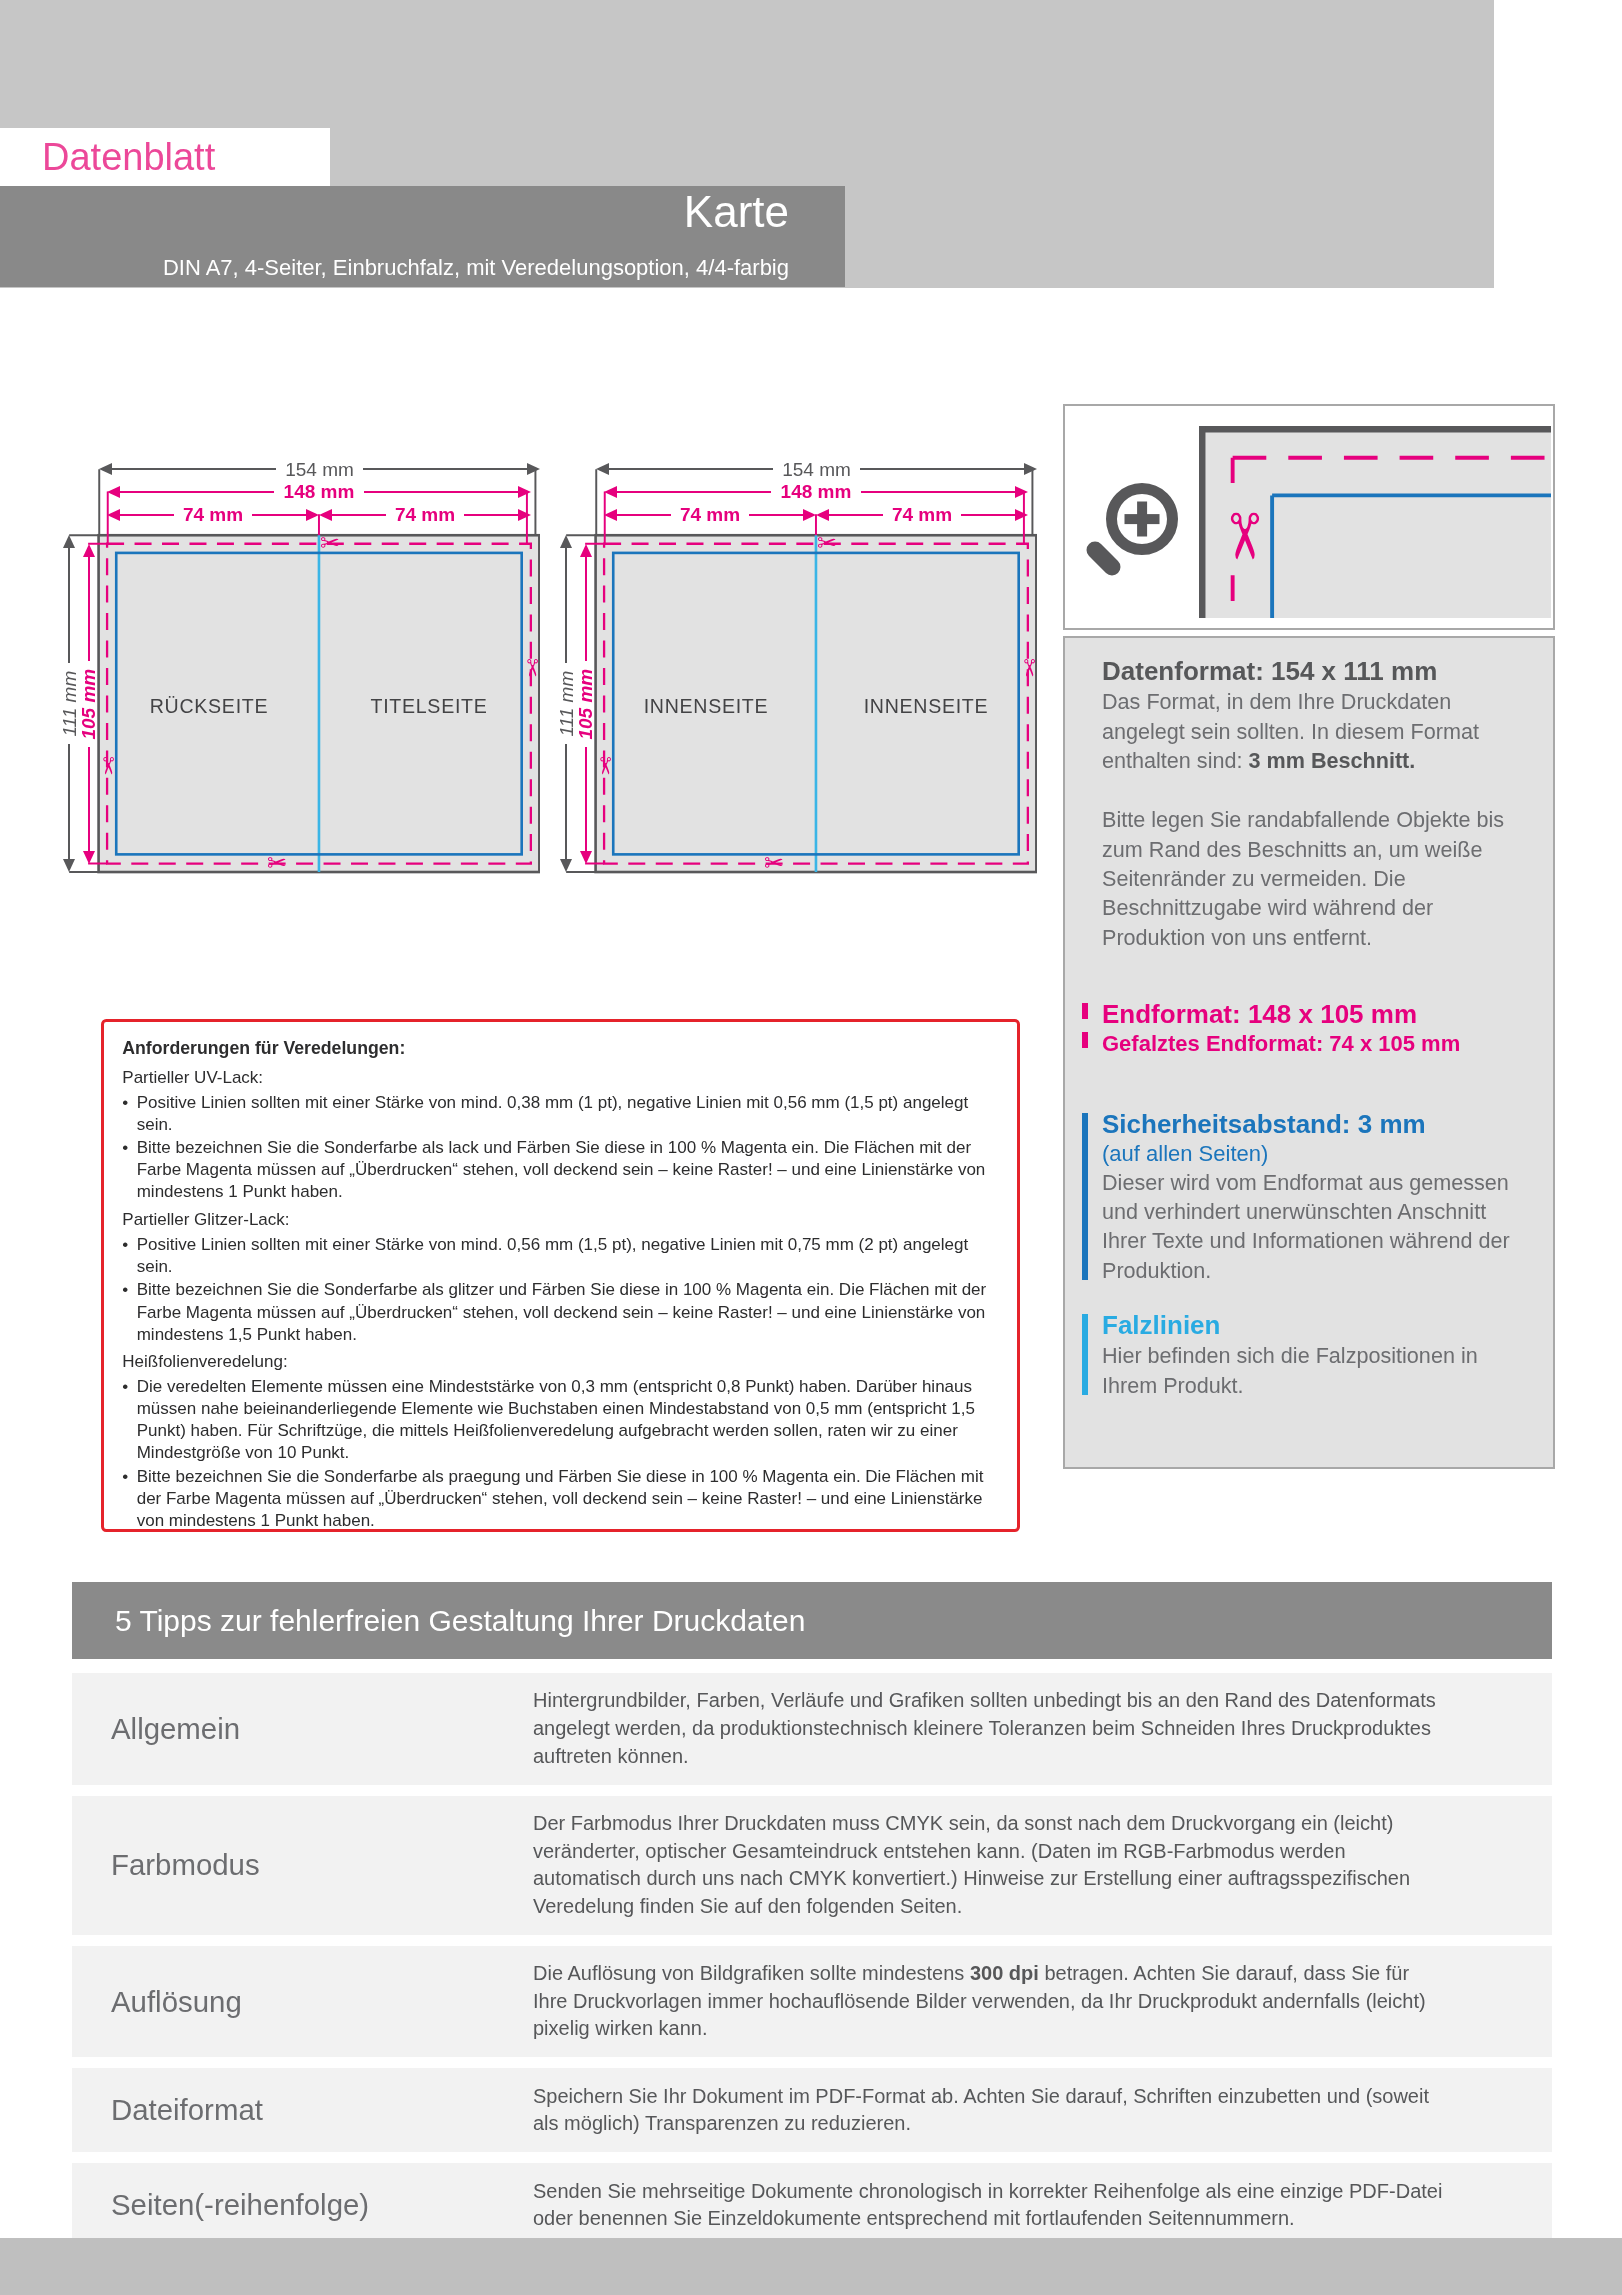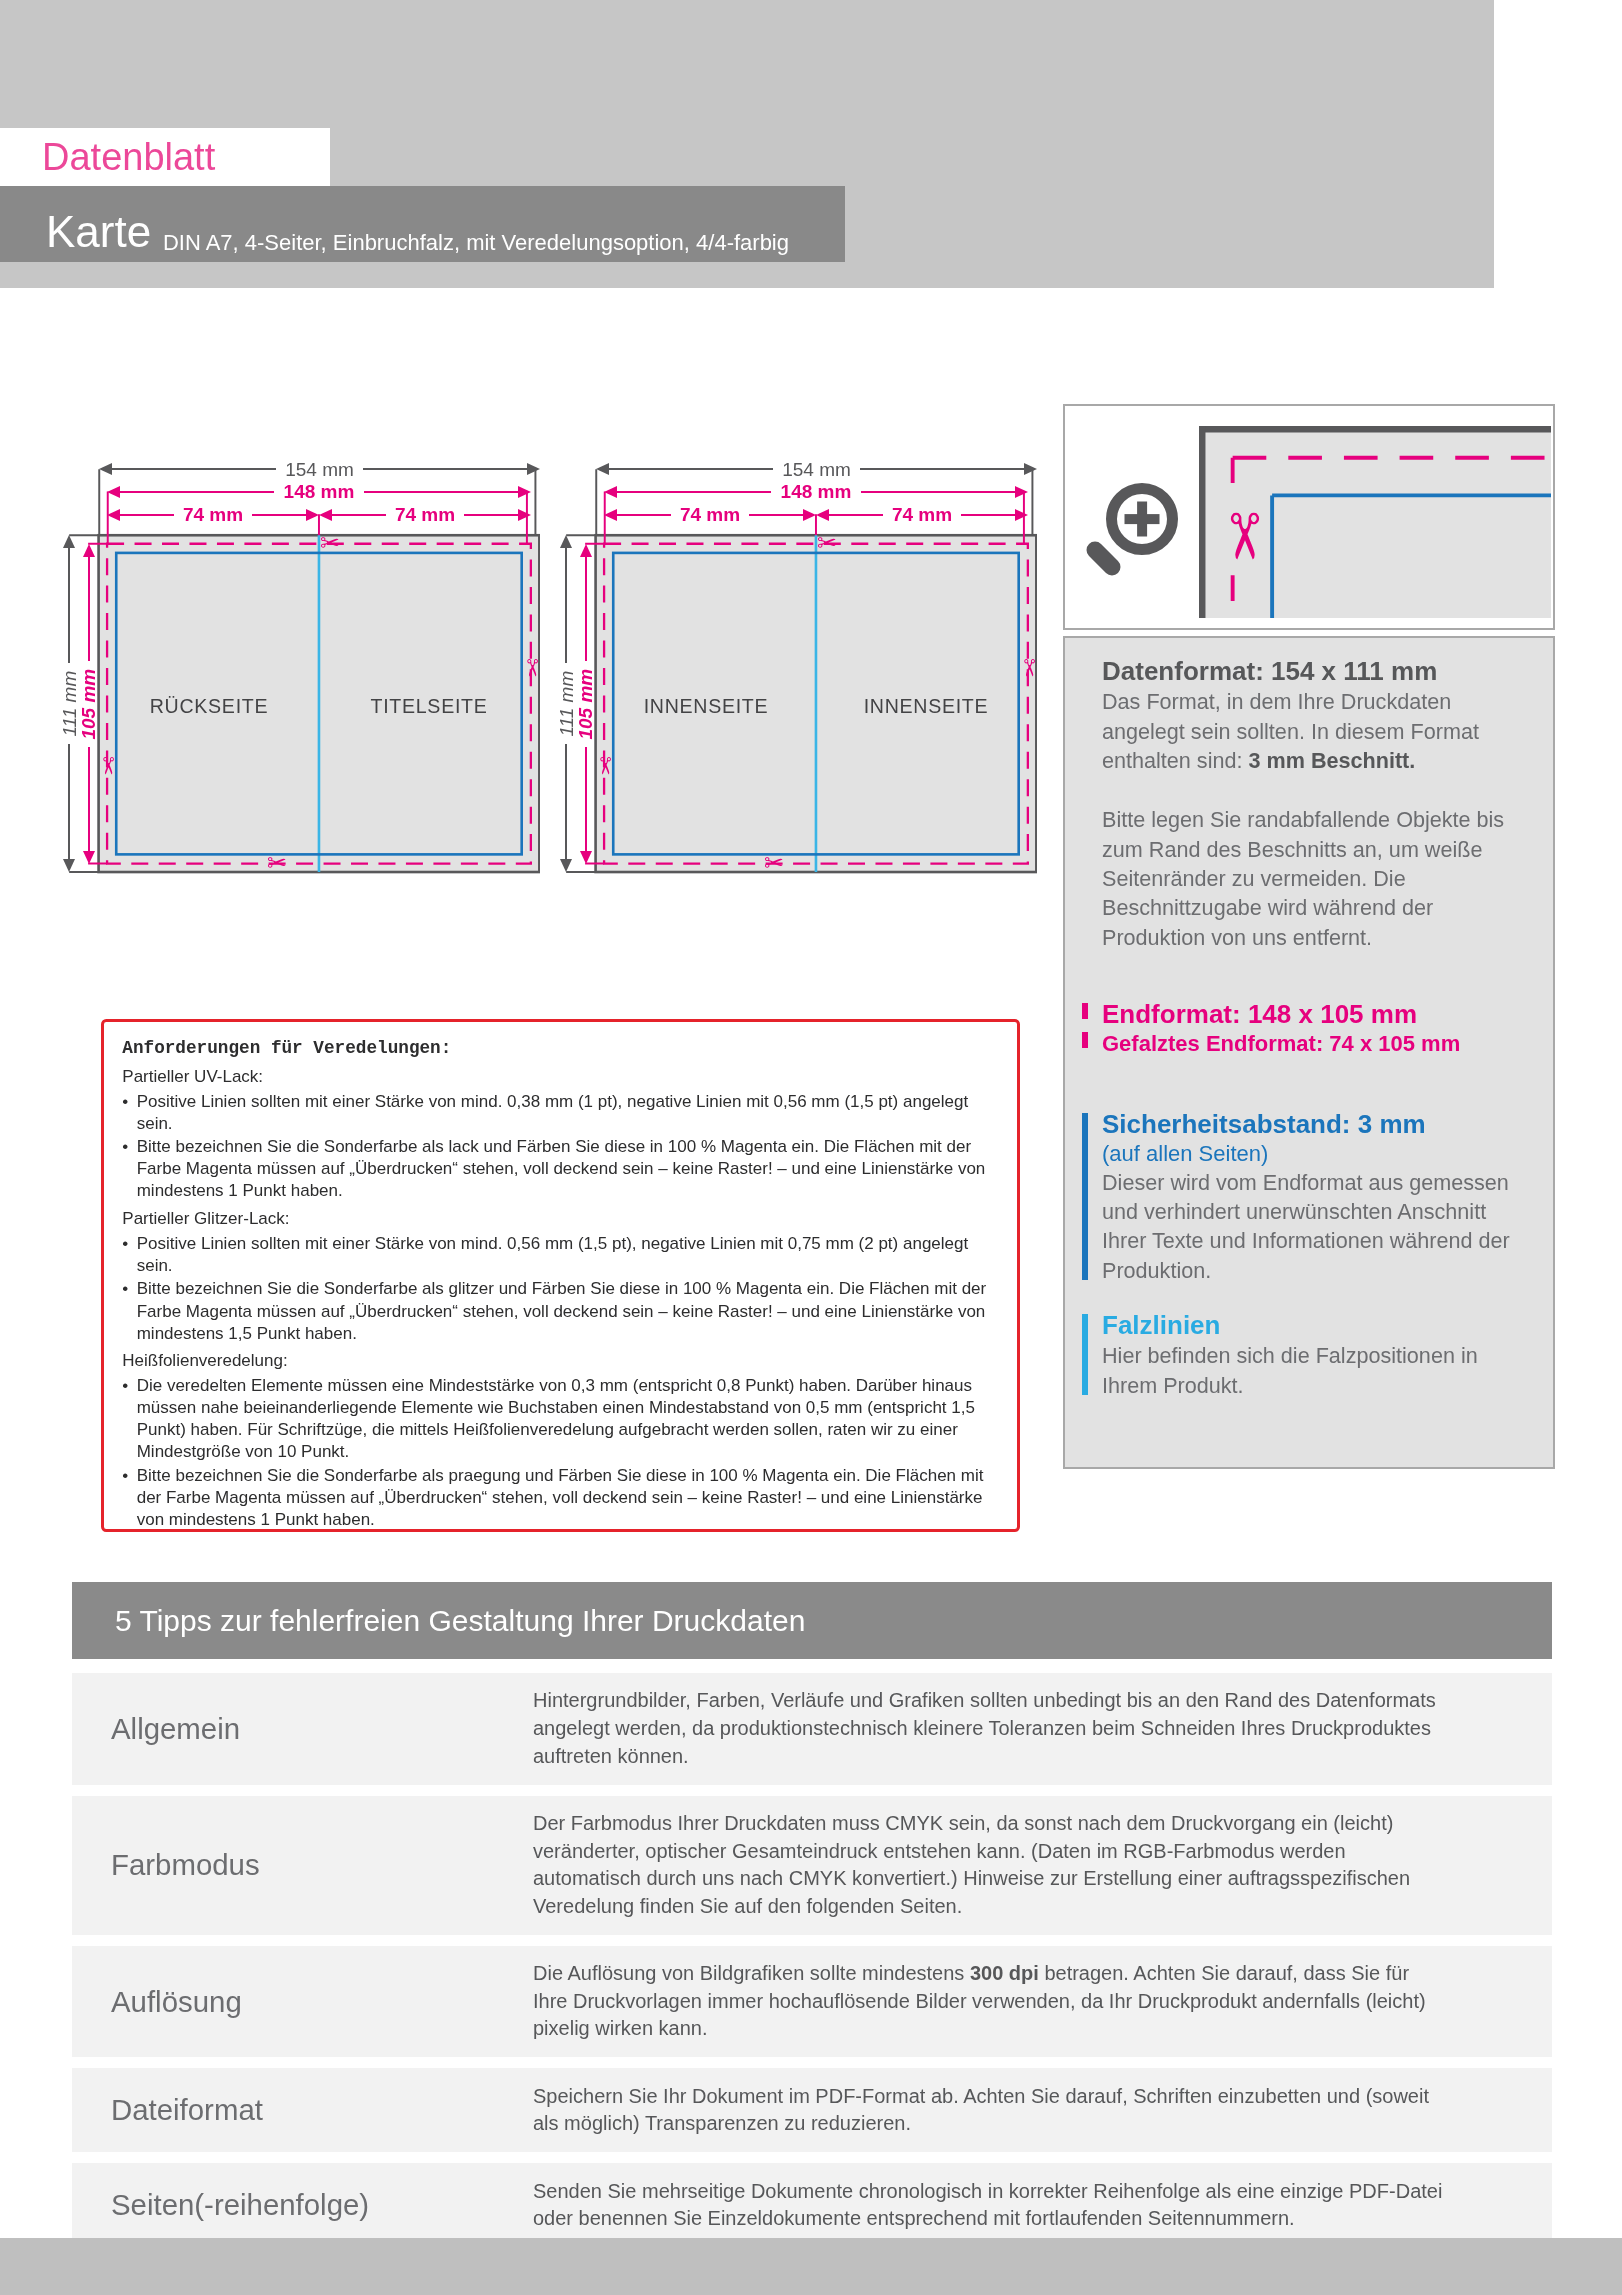--- a/index.html
+++ b/index.html
@@ -2,21 +2,21 @@
 <html style="font-size:10.5px"><head>
 <meta charset="utf-8">
 <style>
   html,body{margin:0;padding:0;background:#fff;}
   body{width:1623px;height:2295px;position:relative;font-family:"Liberation Sans",sans-serif;color:#565759;}
   .abs{position:absolute;}
   
   .header-bg{left:0;top:0;width:1494px;height:288px;background:#c6c6c6;}
   .title-box{left:0;top:128px;width:330px;height:59px;background:#ffffff;display:flex;align-items:center;}
   .title-box span{padding-left:42px;font-size:38px;color:#ec4899;}
-  .gray-bar{left:0;top:186px;width:845px;height:76px;background:#898989;display:flex;flex-direction:row;align-items:flex-end;justify-content:space-between;padding:2.6px 56px 6.5px 46px;box-sizing:border-box;}
+  .gray-bar{left:0;top:186px;width:845px;height:101px;background:#898989;display:flex;flex-direction:column;align-items:flex-end;justify-content:space-between;padding:2.6px 56px 6.5px 46px;box-sizing:border-box;}
   .karte{font-size:44px;color:#fff;line-height:1.05;}
   .subtitle{font-size:22px;color:#fff;white-space:nowrap;}
   
   .diagram{position:absolute;top:452px;width:497px;height:432px;}
   .dsvg{position:absolute;left:0;top:0;width:497px;height:432px;}
   .harrow{position:absolute;display:flex;align-items:center;height:13px;}
   .harrow .ln{flex:1;height:2px;background:currentColor;}
   .harrow .lbl{padding:0 9.2px;font-size:19px;line-height:1;white-space:nowrap;font-style:normal;}
   .hl{width:0;height:0;border:6.5px solid transparent;border-left:0;border-right:13px solid currentColor;}
   .hr{width:0;height:0;border:6.5px solid transparent;border-right:0;border-left:13px solid currentColor;}
@@ -25,21 +25,21 @@
   .varrow .lbl{writing-mode:vertical-rl;transform:rotate(180deg);padding:7.9px 0;font-size:19px;line-height:1;white-space:nowrap;}
   .hu{width:0;height:0;border:6.5px solid transparent;border-top:0;border-bottom:13px solid currentColor;}
   .hd{width:0;height:0;border:6.5px solid transparent;border-bottom:0;border-top:13px solid currentColor;}
   .c-gray{color:#58585a;}
   .c-mag{color:#e6007e;font-weight:700;}
   .panel-lbl{position:absolute;top:243px;transform:translateX(-50%);font-size:19.6px;color:#434345;letter-spacing:0.7px;white-space:nowrap;}
   .sc{position:absolute;color:#e6007e;font-size:23.6px;line-height:1;transform:translate(-50%,-50%);}
   .sc.rot{transform:translate(-50%,-50%) rotate(90deg);}
   
   .red-box{left:101px;top:1019px;width:919px;height:513px;border:3.3px solid #e5232b;border-radius:5.2px;background:#fff;box-sizing:border-box;padding:15.7px 18.3px;color:#2d2d2e;}
-  .red-box .rb-title{font-size:17.7px;font-weight:700;margin:0 0 9.2px 0;font-family:Liberation Mono, monospace;}
+  .red-box .rb-title{font-size:17.7px;font-weight:700;margin:0 0 9.2px 0;}
   .red-box .rb-head{font-size:17px;margin:6.5px 0 3.9px 0;}
   .bullet{display:flex;font-size:17px;line-height:1.3;margin:1.3px 0;}
   .bullet .dot{width:14.4px;flex:none;}
   
   .illu-box{left:1063px;top:404px;width:492px;height:226px;background:#fff;border:2px solid #a8a8a8;box-sizing:border-box;}
   .magnifier{position:absolute;left:41px;top:77px;width:50px;height:50px;border:11px solid #58585a;border-radius:50%;}
   .magnifier .plus{position:absolute;inset:0;}
   .magnifier .plus::before{content:"";position:absolute;left:50%;top:50%;width:35px;height:9.8px;background:#58585a;transform:translate(-50%,-50%);}
   .magnifier .plus::after{content:"";position:absolute;left:50%;top:50%;width:9.8px;height:35px;background:#58585a;transform:translate(-50%,-50%);}
   .magnifier .handle{position:absolute;width:41px;height:17px;background:#58585a;border-radius:8.5px;left:-34px;top:56px;transform:rotate(45deg);}

